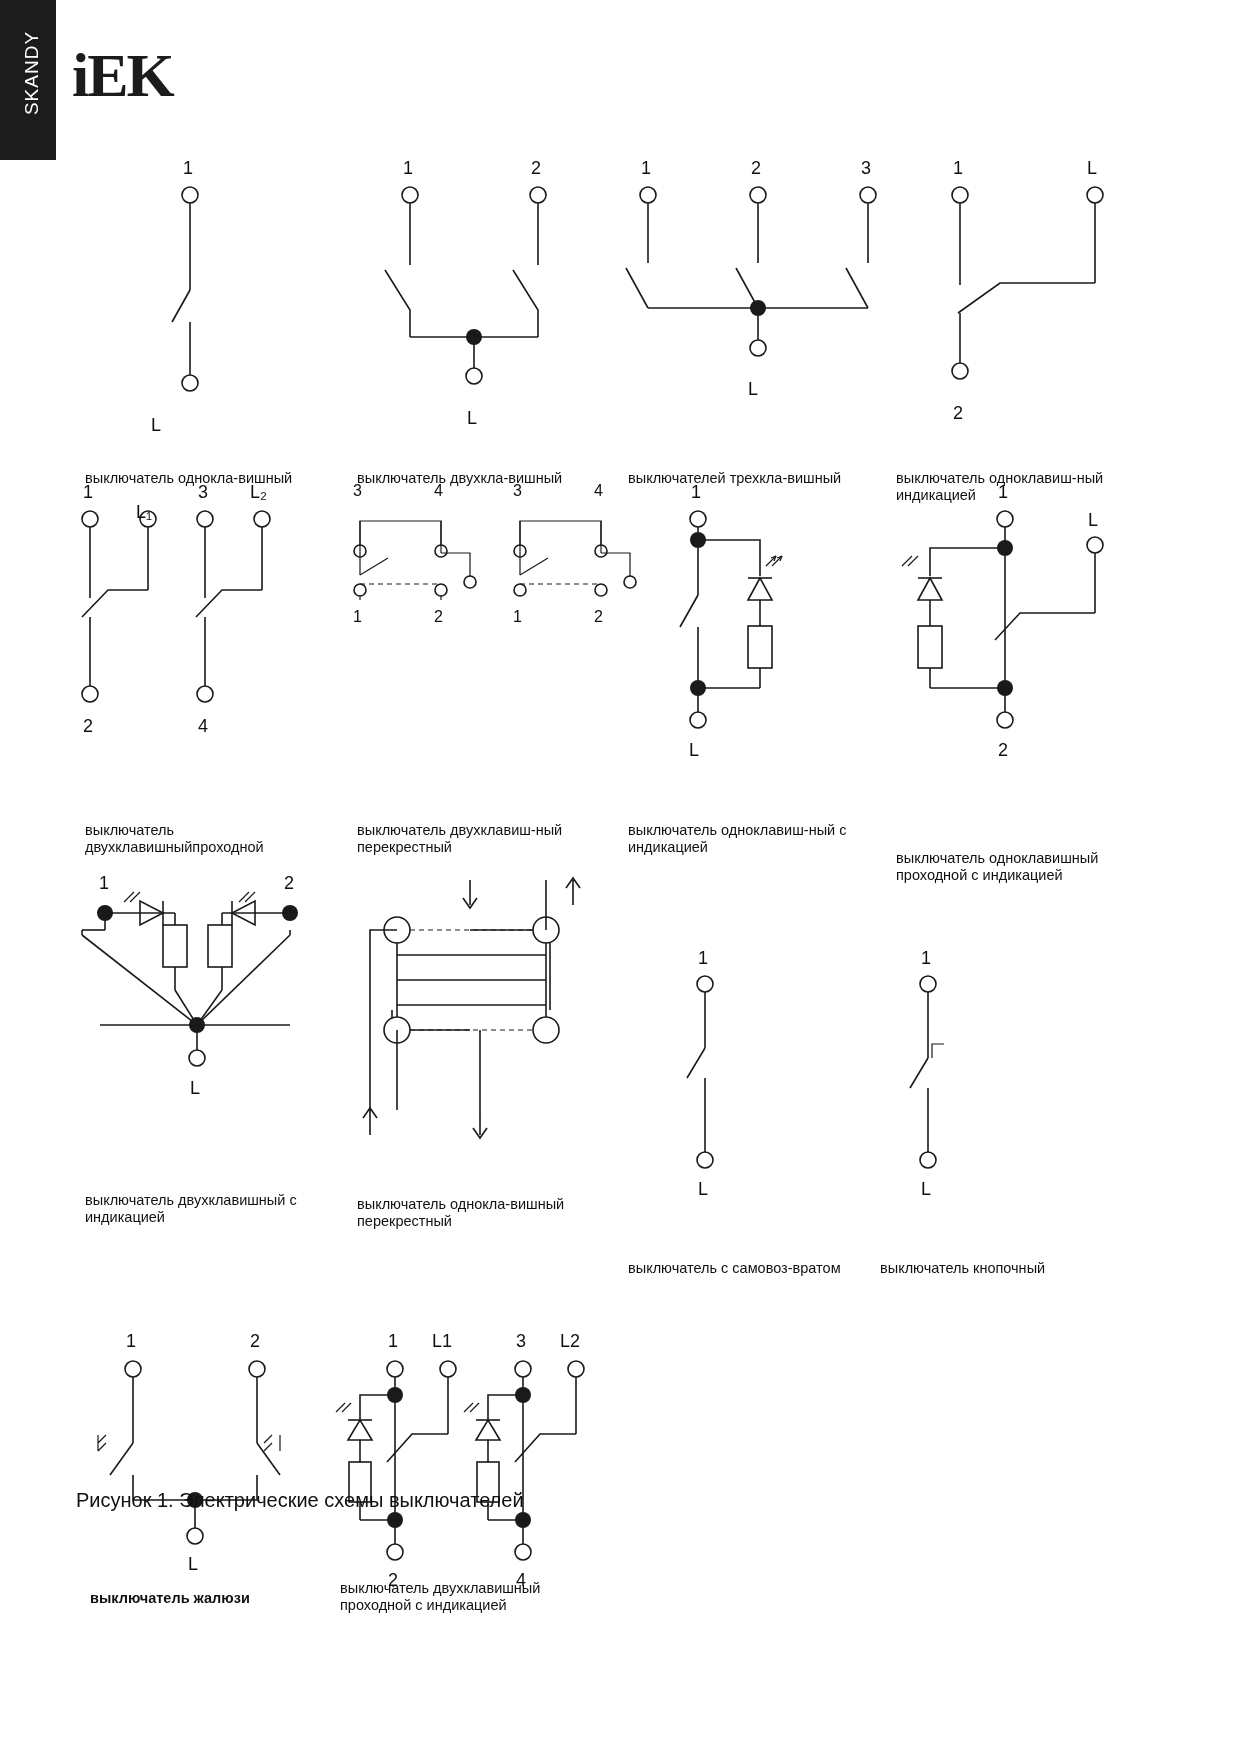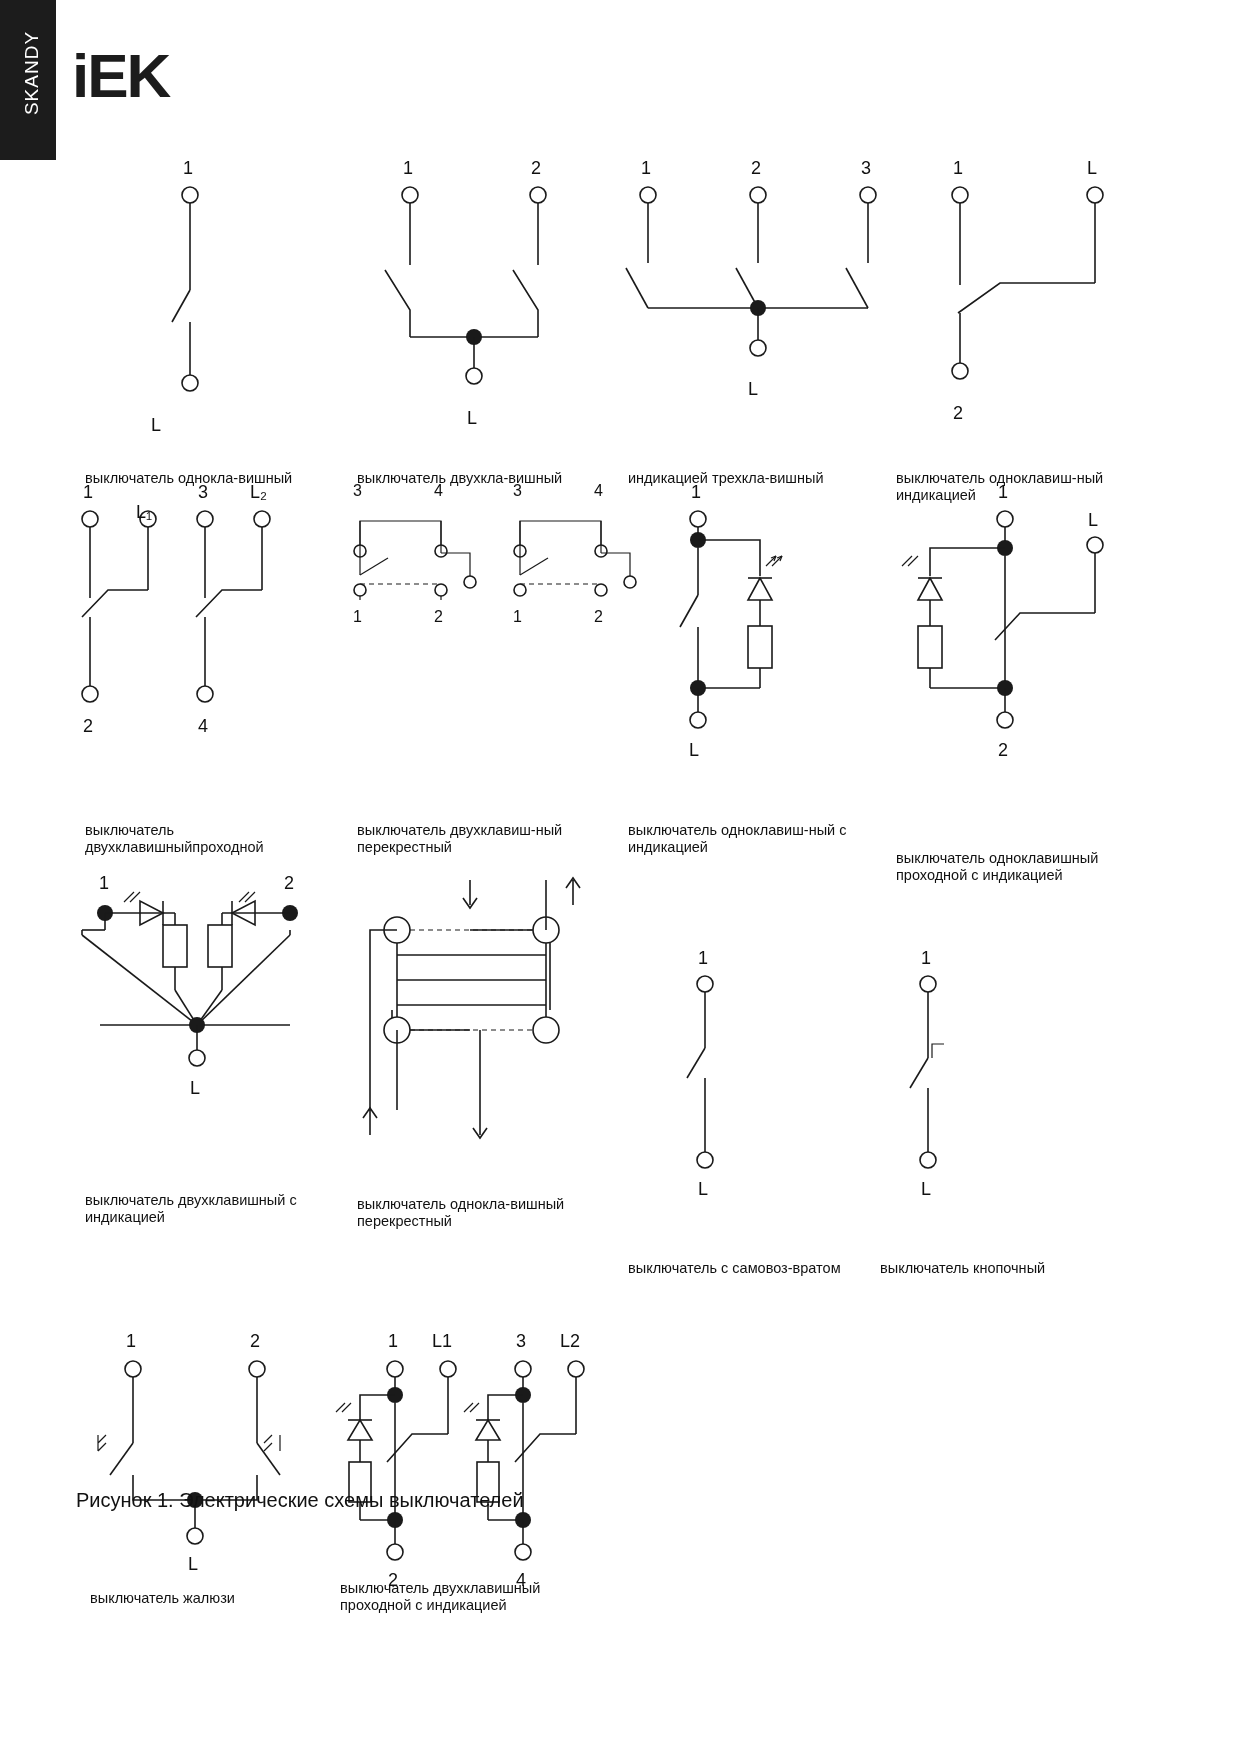--- a/index.html
+++ b/index.html
@@ -13,21 +13,21 @@
     position:absolute;left:0;top:0;width:56px;height:160px;background:#1c1c1c;
   }
   #brand-vertical{
     position:absolute;left:-28px;top:62px;width:120px;
     transform:rotate(-90deg);
     color:#ffffff;font-size:19px;letter-spacing:1px;text-align:center;
   }
   #logo{
     position:absolute;left:72px;top:40px;
     font-size:62px;font-weight:bold;letter-spacing:-2px;color:#1c1c1c;
-    font-family:Liberation Sans, sans-serif;
+    font-family:Liberation Serif, serif;
   }
   
   .cap{
     position:absolute;font-size:14.5px;line-height:17px;color:#111;
   }
   .fig-caption{
     position:absolute;left:76px;top:1489px;font-size:20px;color:#111;
   }
   svg{position:absolute;left:0;top:0;width:1241px;height:1751px;pointer-events:none;}
   .ln{stroke:#1a1a1a;stroke-width:1.6;fill:none;}
@@ -392,29 +392,29 @@
 <div class="cap" style="left:85px;top:472px;"></div>
 
 <div class="cap" style="left:85px;top:472px;"></div>
 
 <div class="cap" style="left:85px;top:472px;"></div>
 
 <div class="cap" style="left:85px;top:472px;"></div>
 
 <div class="cap" style="left:85px;top:470px;width:276px;">выключатель однокла-вишный</div>
 <div class="cap" style="left:357px;top:470px;width:250px;">выключатель двухкла-вишный</div>
-<div class="cap" style="left:628px;top:470px;width:250px;">индикацией трехкла-вишный</div>
+<div class="cap" style="left:628px;top:470px;width:250px;">выключателей трехкла-вишный</div>
 <div class="cap" style="left:896px;top:470px;width:270px;">выключатель одноклавиш-ный индикацией</div>
 
 <div class="cap" style="left:85px;top:822px;width:250px;">выключатель двухклавишныйпроходной</div>
 <div class="cap" style="left:357px;top:822px;width:250px;">выключатель двухклавиш-ный перекрестный</div>
 <div class="cap" style="left:628px;top:822px;width:250px;">выключатель одноклавиш-ный с индикацией</div>
 <div class="cap" style="left:896px;top:850px;width:270px;">выключатель одноклавишный проходной с индикацией</div>
 
 <div class="cap" style="left:85px;top:1192px;width:260px;">выключатель двухклавишный с индикацией</div>
 <div class="cap" style="left:357px;top:1196px;width:240px;">выключатель однокла-вишный перекрестный</div>
 <div class="cap" style="left:628px;top:1260px;width:240px;">выключатель с самовоз-вратом</div>
 <div class="cap" style="left:880px;top:1260px;width:250px;">выключатель кнопочный</div>
 
-<div class="cap" style="left:90px;top:1590px;width:200px;">выключатель жалюзи</div>
+<div class="cap" style="left:90px;top:1590px;width:200px;font-weight:bold;">выключатель жалюзи</div>
 <div class="cap" style="left:340px;top:1580px;width:260px;">выключатель двухклавишный проходной с индикацией</div>
 
 <div class="fig-caption">Рисунок 1. Электрические схемы выключателей</div>
 
 </body></html>

